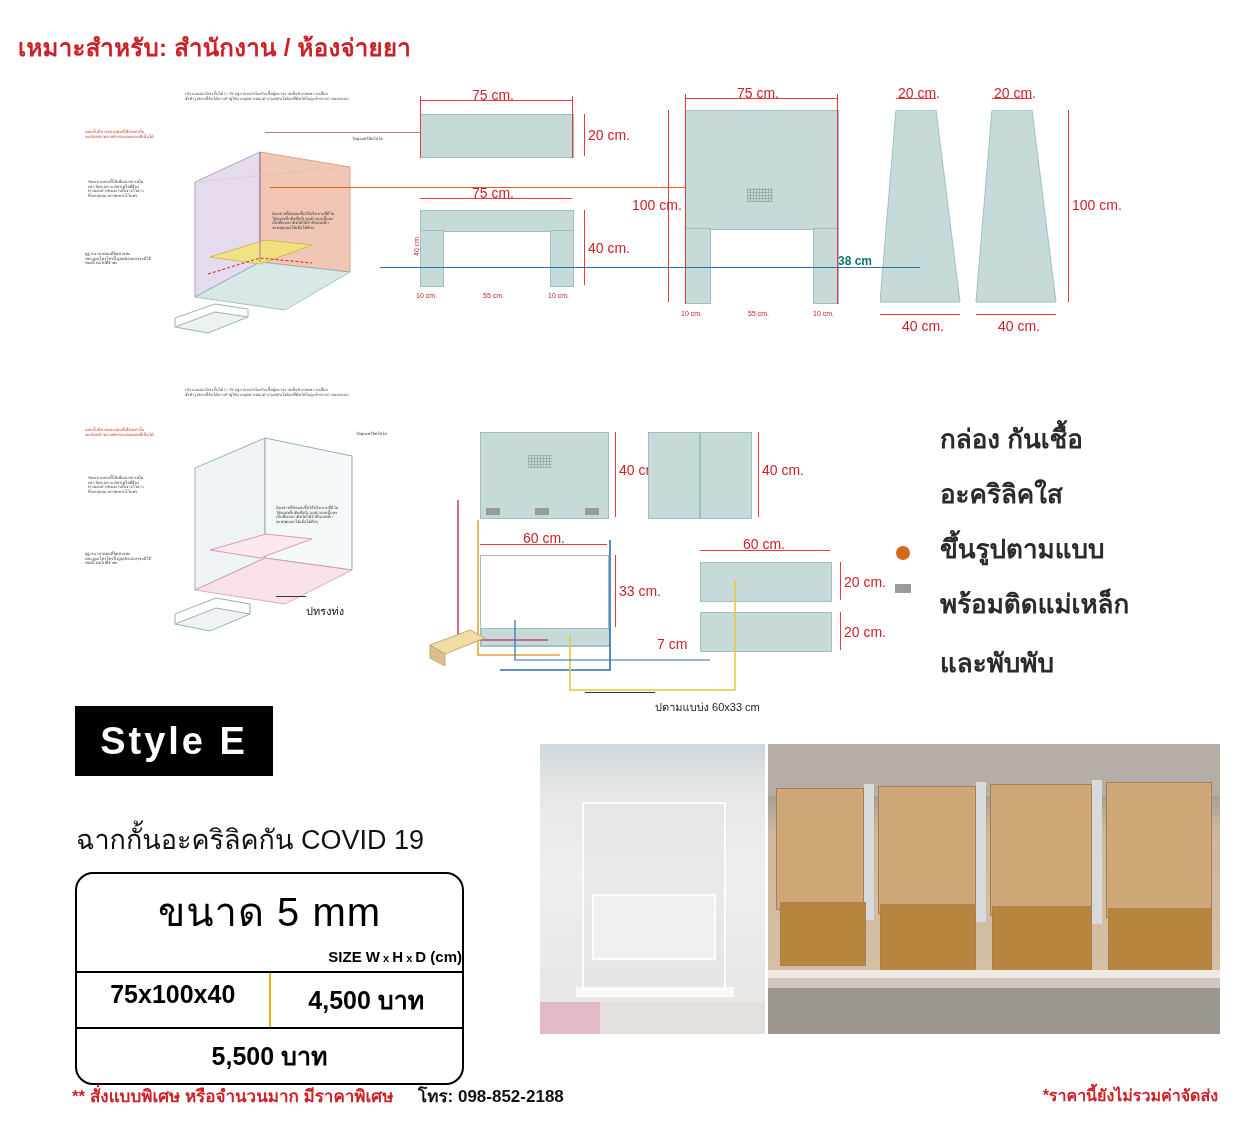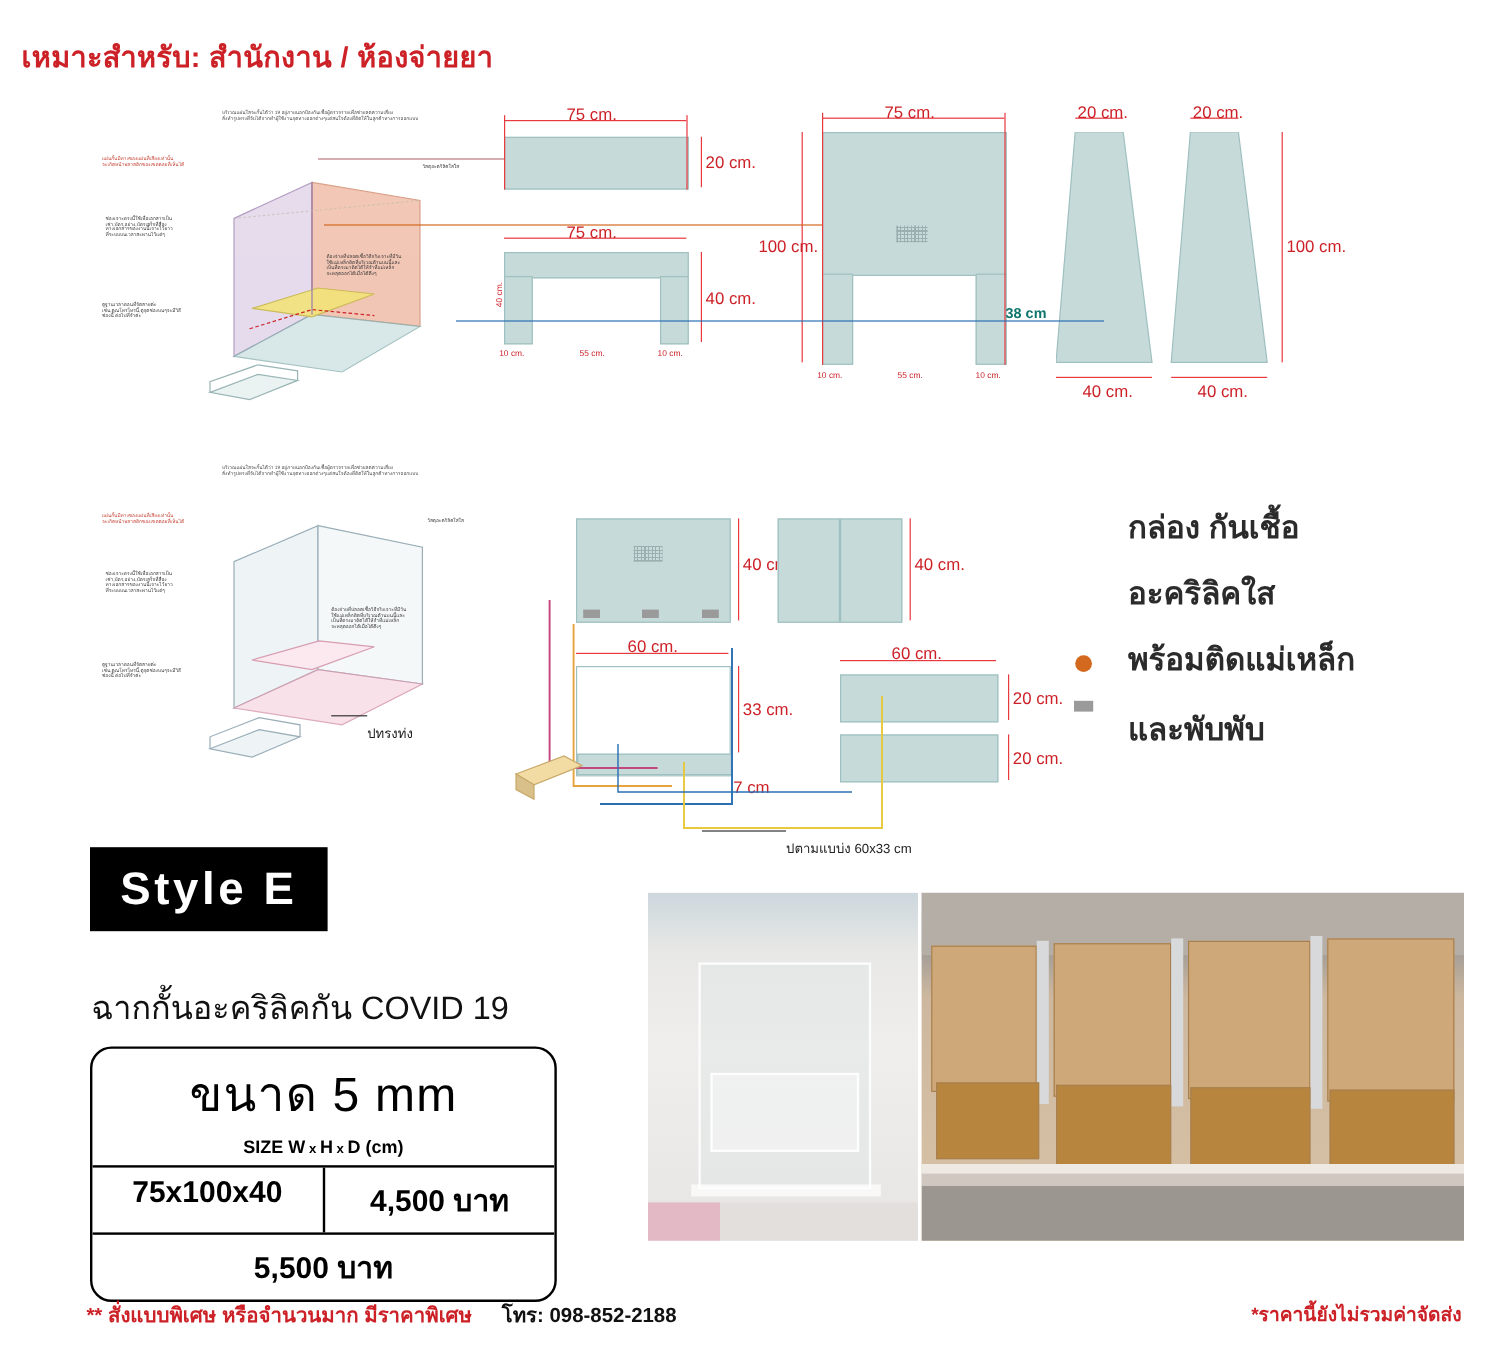--- a/index.html
+++ b/index.html
@@ -18,26 +18,26 @@
   .leadline{background:#b9797f;height:1px;}
   
   .promo{right:18px;color:#2b2b2b;font-size:26px;font-weight:bold;text-align:left;}
   
   .style-badge{left:75px;top:706px;width:198px;height:70px;background:#000;color:#fff;
     display:flex;align-items:center;justify-content:center;font-size:38px;font-weight:bold;letter-spacing:3px;}
   .sub-title{left:76px;top:818px;font-size:27px;color:#111;font-weight:normal;}
   
   .ptable{left:75px;top:872px;width:385px;border:2px solid #000;border-radius:18px;overflow:hidden;background:#fff;}
   .ptable .thick{font-size:40px;text-align:center;padding:6px 0 2px;font-weight:normal;letter-spacing:1px;}
-  .ptable .sizehdr{text-align:center;font-size:15px;font-weight:bold;padding:2px 0 6px;border-bottom:2px solid #000;}
+  .ptable .sizehdr{text-align:right;font-size:15px;font-weight:bold;padding:2px 0 6px;border-bottom:2px solid #000;}
   .ptable .sizehdr .sm{font-size:11px;}
   .prow{display:flex;border-bottom:2px solid #000;}
   .prow:last-child{border-bottom:none;}
   .pcell{flex:1;text-align:center;font-size:25px;font-weight:bold;padding:7px 0;}
-  .pcell.left{border-right:2px solid #000000;}
+  .pcell.left{border-right:2px solid #eab308;}
   
   .foot-left{left:72px;top:1082px;font-size:17px;font-weight:bold;color:#cc2127;}
   .foot-left .tel{color:#111;}
   .foot-right{right:20px;top:1083px;font-size:16px;font-weight:bold;color:#cc2127;}
   
   .photo{position:absolute;overflow:hidden;}
   .photo1{left:540px;top:744px;width:225px;height:290px;background:linear-gradient(180deg,#e4e4e2 0%,#efeeec 45%,#e7e5e3 100%);}
   .photo2{left:768px;top:744px;width:452px;height:290px;background:linear-gradient(180deg,#b9b4ae 0%,#a79f97 18%,#cdb89f 30%,#d8c3a6 100%);}
   .ph-glass{position:absolute;border:2px solid rgba(255,255,255,.85);background:rgba(225,230,230,.45);}
   .crate{position:absolute;background:#c79a67;border:1px solid #a8804f;}
@@ -198,21 +198,21 @@
   <div class="abs dimlinev" style="left:678px;top:52px;height:85px;"></div>
   <div class="abs dimtxt" style="left:682px;top:82px;">40 cm.</div>
 
   <div class="abs" style="left:400px;top:175px;width:127px;height:90px;border:1px solid #9fc0c0;background:#fff;">
     <div class="abs panel" style="left:0;bottom:0;width:127px;height:16px;"></div>
   </div>
   <div class="abs dimline" style="left:400px;top:164px;width:127px;"></div>
   <div class="abs dimtxt" style="left:443px;top:150px;">60 cm.</div>
   <div class="abs dimlinev" style="left:535px;top:175px;height:72px;"></div>
   <div class="abs dimtxt" style="left:539px;top:203px;">33 cm.</div>
-  <div class="abs dimtxt" style="left:531px;top:268px;color:#cc2127;">7 cm</div>
+  <div class="abs dimtxt" style="left:531px;top:256px;color:#cc2127;padding-left:46px;">7 cm</div>
 
   <div class="abs panel" style="left:620px;top:182px;width:130px;height:38px;"></div>
   <div class="abs panel" style="left:620px;top:232px;width:130px;height:38px;"></div>
   <div class="abs dimline" style="left:620px;top:170px;width:130px;"></div>
   <div class="abs dimtxt" style="left:663px;top:156px;">60 cm.</div>
   <div class="abs dimlinev" style="left:760px;top:182px;height:38px;"></div>
   <div class="abs dimtxt" style="left:764px;top:194px;">20 cm.</div>
   <div class="abs dimlinev" style="left:760px;top:232px;height:38px;"></div>
   <div class="abs dimtxt" style="left:764px;top:244px;">20 cm.</div>
 
@@ -226,20 +226,21 @@
     <polygon points="150,225 150,238 165,246 165,234" fill="#d9c08a" stroke="#c8a96a" stroke-width="1"></polygon>
   </svg>
 
   <div class="abs labeltxt" style="left:575px;top:318px;">ปตามแบบ่ง 60x33 cm</div>
   <div class="abs" style="left:505px;top:312px;width:70px;height:1px;background:#333;"></div>
 </div>
 
 <div class="abs" style="left:940px;top:418px;width:280px;">
   <div class="promo" style="position:static;margin-bottom:14px;">กล่อง กันเชื้อ</div>
   <div class="promo" style="position:static;margin-bottom:14px;">อะคริลิคใส</div>
+  <div class="promo" style="position:static;margin-bottom:14px;">ขึ้นรูปตามแบบ</div>
   <div class="promo" style="position:static;margin-bottom:18px;font-family:Liberation Serif, serif;">พร้อมติดแม่เหล็ก</div>
   <div class="promo" style="position:static;">และพับพับ</div>
 </div>
 <div class="abs dot-orange" style="left:896px;top:546px;"></div>
 <div class="abs sq-grey" style="left:895px;top:584px;"></div>
 
 <div class="abs style-badge">Style  E</div>
 <div class="abs sub-title">ฉากกั้นอะคริลิคกัน COVID 19</div>
 
 <div class="abs ptable">

